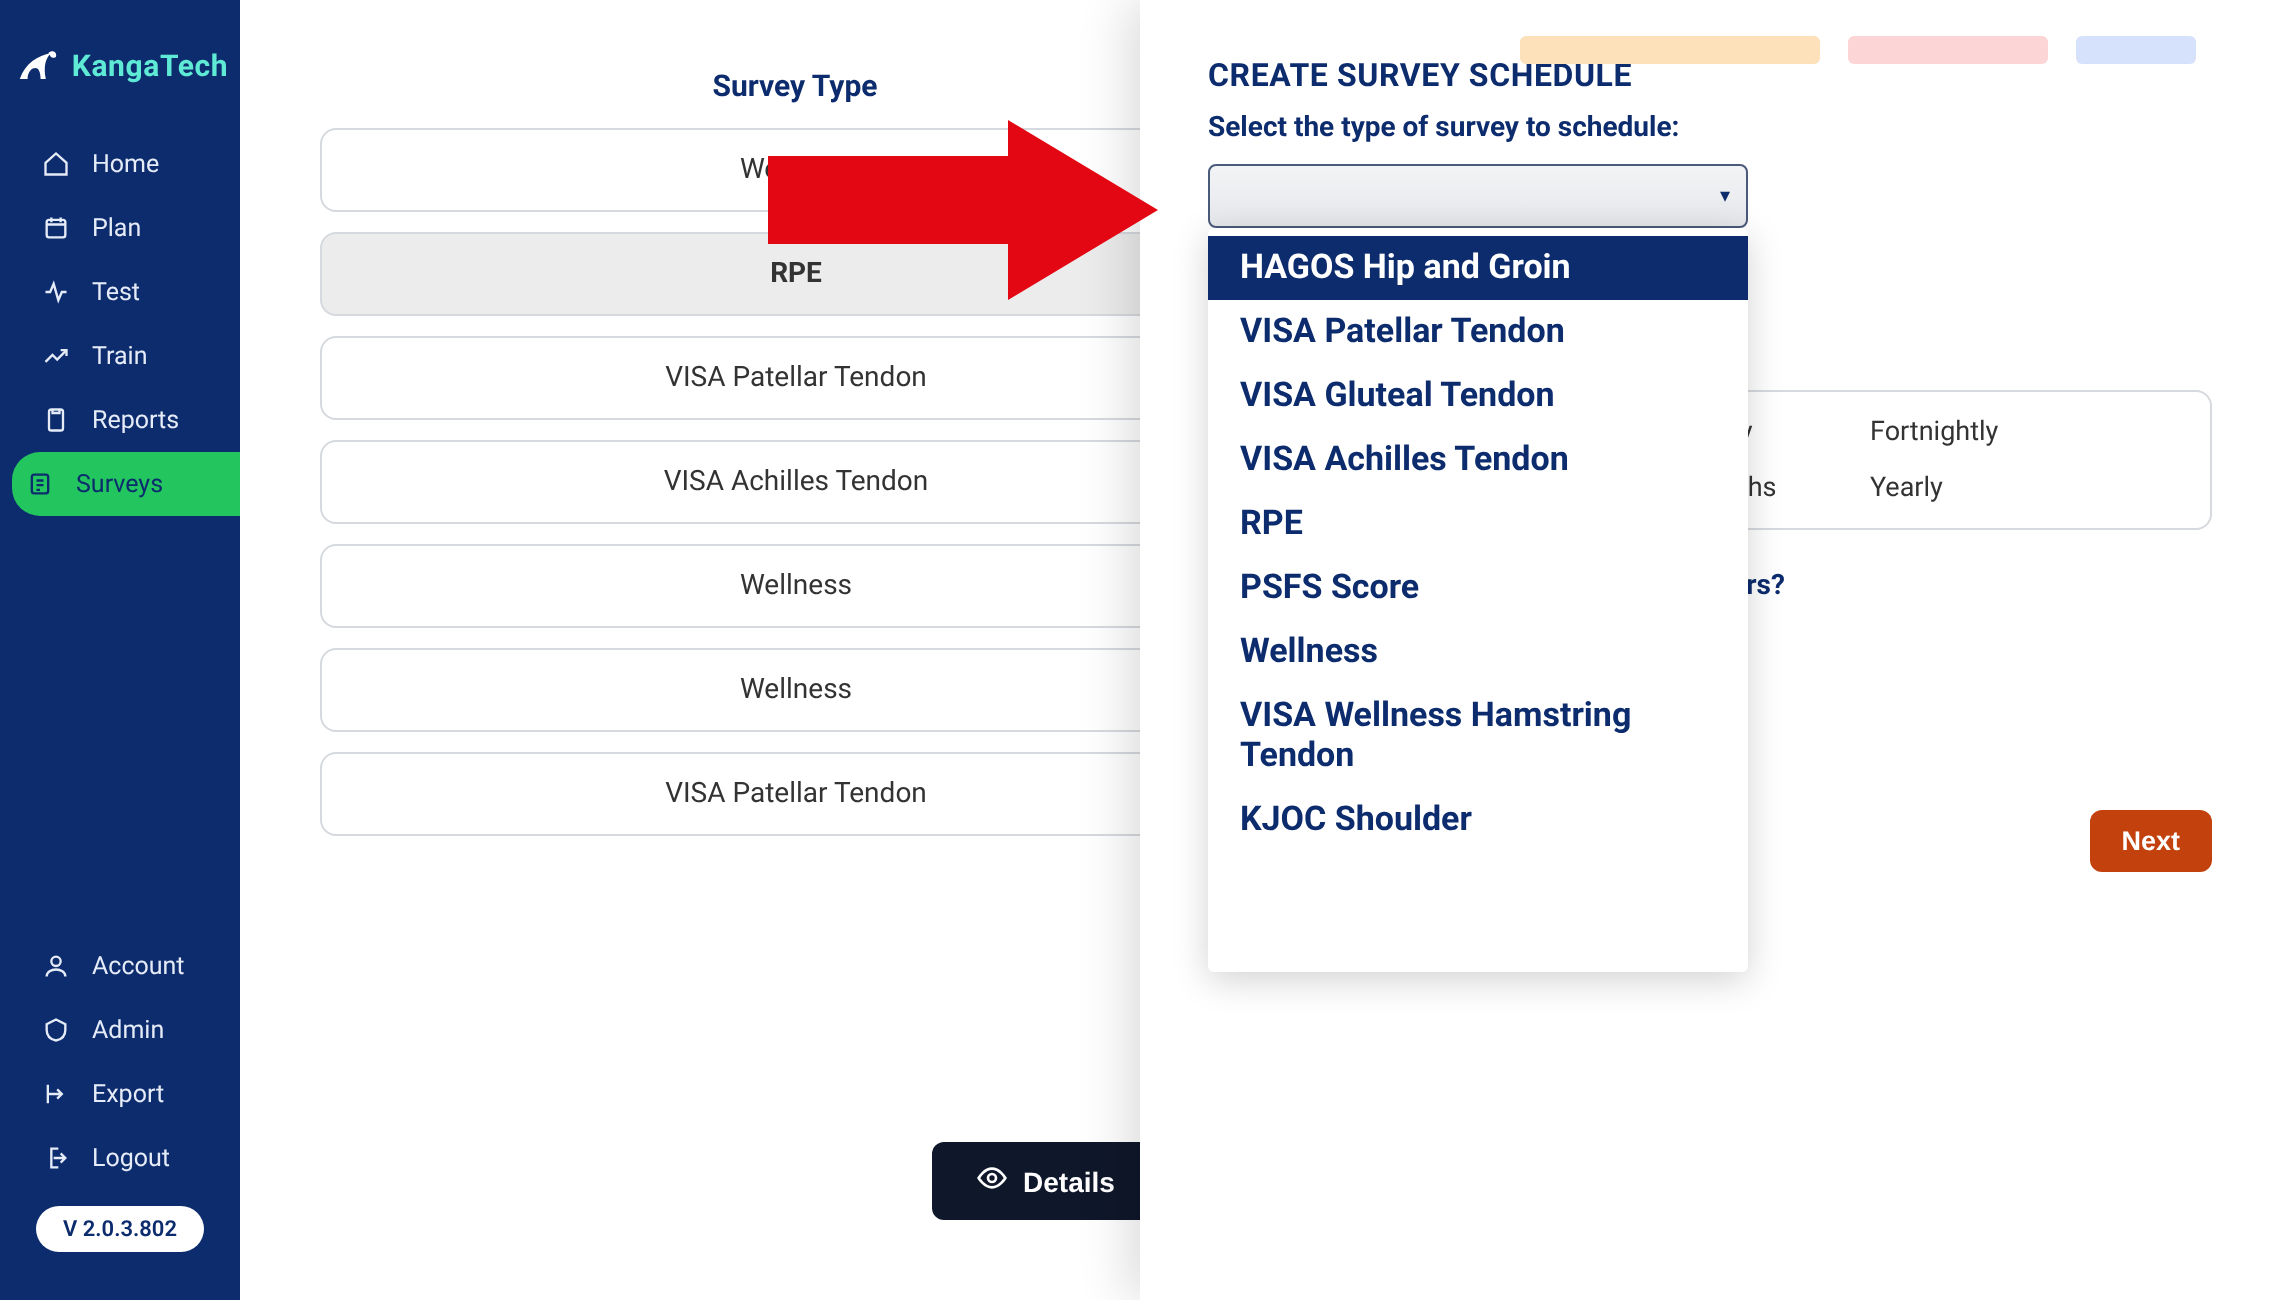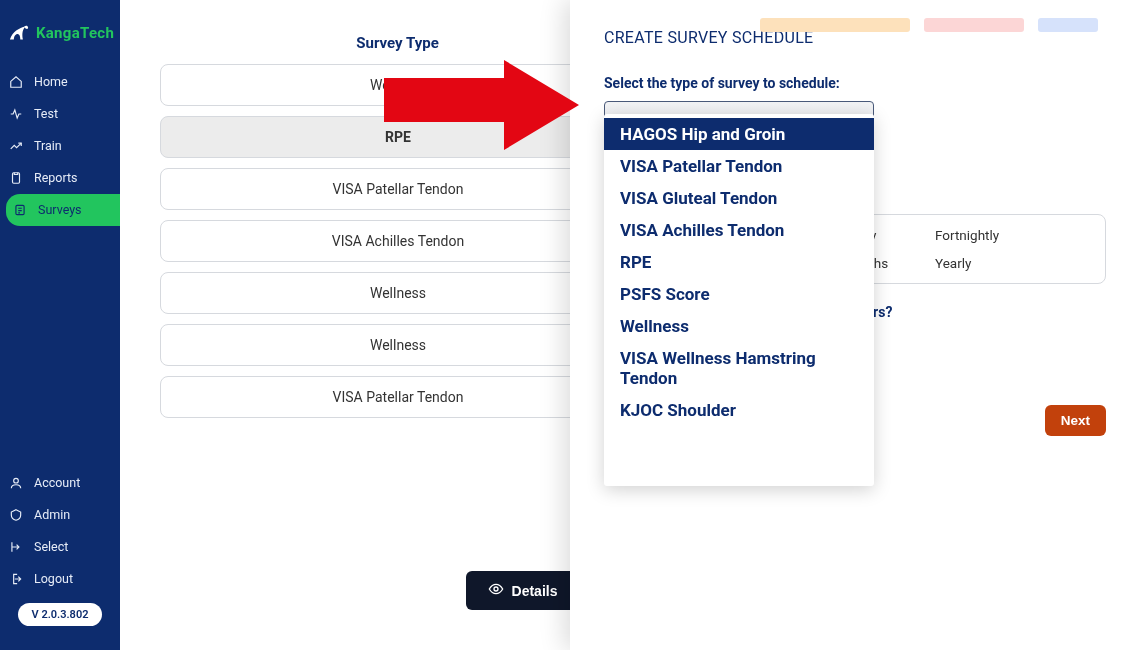--- a/index.html
+++ b/index.html
@@ -2,23 +2,23 @@
 <html><head>
 <meta charset="utf-8">
 <style>
   * { margin: 0; padding: 0; box-sizing: border-box; }
   body { font-family: -apple-system, BlinkMacSystemFont, "Segoe UI", Roboto, Helvetica, Arial, sans-serif; background: #fff; width: 1140px; height: 650px; overflow: hidden; position: relative; }
   
   
   .sidebar { position: absolute; left: 0; top: 0; width: 120px; height: 650px; background: #0d2c6e; color: #fff; display: flex; flex-direction: column; }
   .logo-area { display: flex; align-items: center; justify-content: center; padding: 20px 0 10px; }
   .logo-icon { width: 26px; height: 26px; }
-  .logo-text { font-weight: 700; font-size: 15px; color: #22c55e; margin-left: 4px; letter-spacing: 0.3px; }
+  .logo-text { font-weight: 700; font-size: 15px; color: #5eead4; margin-left: 4px; letter-spacing: 0.3px; }
   .nav { padding-top: 10px; flex: 0 0 auto; }
-  .nav-item { display: flex; align-items: flex-start; padding: 8px 8px; font-size: 12.5px; color: #e6ecf7; cursor: pointer; }
+  .nav-item { display: flex; align-items: center; padding: 8px 20px; font-size: 12.5px; color: #e6ecf7; cursor: pointer; }
   .nav-item .icon { width: 16px; height: 16px; margin-right: 10px; display: flex; align-items: center; justify-content: center; flex-shrink: 0; }
   .nav-item.active { background: #22c55e; color: #0d2c6e; border-top-left-radius: 14px; border-bottom-left-radius: 14px; margin-left: 6px; padding-left: 6px; }
   .bottom-nav { margin-top: auto; padding-bottom: 10px; }
   .version-pill { background: #fff; color: #0d2c6e; font-size: 11px; font-weight: 600; border-radius: 14px; padding: 5px 12px; margin: 8px 18px 14px; text-align: center; }
   
   
   .main { position: absolute; left: 120px; top: 0; right: 0; bottom: 0; padding: 10px 30px 0 40px; background: #fff; }
   .headers-row { display: flex; padding: 24px 0 12px; }
   .header-cell { flex: 1; text-align: center; font-weight: 700; color: #0d2c6e; font-size: 15px; }
   .rows { display: flex; flex-direction: column; gap: 10px; }
@@ -26,21 +26,21 @@
   .data-row.selected { background: #ececec; }
   .data-cell { flex: 1; text-align: center; font-size: 14px; color: #333; position: relative; }
   .data-cell:first-child::after { content: ""; position: absolute; right: 0; top: 4px; bottom: 4px; width: 1px; background: #e1e3e8; }
   .details-btn { display: inline-flex; align-items: center; justify-content: center; background: #0f172a; color: #fff; border-radius: 6px; padding: 10px 22px; font-weight: 600; font-size: 14px; border: none; cursor: pointer; }
   .details-btn .eye { margin-right: 8px; }
   .bottom-actions { position: absolute; bottom: 40px; left: 40px; right: 30px; display: flex; justify-content: center; gap: 20px; align-items: center; }
   .blur-chip { display: inline-block; height: 20px; border-radius: 4px; }
   
   
   .modal { position: absolute; top: 0; right: 0; bottom: 0; width: 570px; background: #fff; box-shadow: -6px 0 24px rgba(0,0,0,0.14); padding: 28px 34px 0 34px; }
-  .modal h2 { color: #0d2c6e; font-size: 16px; font-weight: 400; letter-spacing: 0.3px; margin-bottom: 28px; }
+  .modal h2 { color: #0d2c6e; font-size: 16px; font-weight: 700; letter-spacing: 0.3px; margin-bottom: 9px; }
   .modal .label { color: #0d2c6e; font-weight: 700; font-size: 14px; margin-bottom: 10px; }
   .select-box { width: 270px; height: 32px; border: 1px solid #4a5a7a; border-radius: 4px; background: linear-gradient(#f2f3f5,#e7e8eb); position: relative; cursor: pointer; }
   .select-box .caret { position: absolute; right: 8px; top: 50%; transform: translateY(-50%); color: #0d2c6e; font-size: 10px; }
   .dropdown { position: absolute; top: 114px; left: 34px; width: 270px; background: #fff; border-radius: 3px; box-shadow: 0 4px 18px rgba(0,0,0,0.18); padding: 4px 0 60px 0; z-index: 5; }
   .dropdown-item { padding: 6px 16px; font-size: 17px; font-weight: 700; color: #0d2c6e; cursor: pointer; }
   .dropdown-item.highlighted { background: #0d2c6e; color: #fff; }
   
   .panel-section-label { color: #0d2c6e; font-weight: 700; font-size: 14px; }
   .scheds { margin-top: 16px; margin-bottom: 20px; }
   .sched-card { border: 1px solid #d6d9de; border-radius: 8px; padding: 12px 10px; margin-top: 8px; display: flex; justify-content: space-around; font-size: 13.5px; color: #333; }
@@ -72,20 +72,29 @@
       <span class="icon">
           <svg width="14" height="14" viewBox="0 0 24 24" fill="none" stroke="currentColor" stroke-width="2">
             <path d="M3 11 L12 3 L21 11 V21 H3 Z"></path>
           </svg>
         </span>
       <span>Home</span>
     </div>
     <div class="nav-item">
       <span class="icon">
           <svg width="14" height="14" viewBox="0 0 24 24" fill="none" stroke="currentColor" stroke-width="2">
+            <rect x="4" y="5" width="16" height="15" rx="2"></rect>
+            <path d="M4 9h16M8 3v4M16 3v4"></path>
+          </svg>
+        </span>
+      <span>Plan</span>
+    </div>
+    <div class="nav-item">
+      <span class="icon">
+          <svg width="14" height="14" viewBox="0 0 24 24" fill="none" stroke="currentColor" stroke-width="2">
             <path d="M3 12h4l3-7 4 14 3-7h4"></path>
           </svg>
         </span>
       <span>Test</span>
     </div>
     <div class="nav-item">
       <span class="icon">
           <svg width="14" height="14" viewBox="0 0 24 24" fill="none" stroke="currentColor" stroke-width="2">
             <path d="M3 17l6-6 4 4 8-8"></path>
             <path d="M16 7h5v5"></path>
@@ -130,21 +139,21 @@
           </svg>
         </span>
       <span>Admin</span>
     </div>
     <div class="nav-item">
       <span class="icon">
           <svg width="14" height="14" viewBox="0 0 24 24" fill="none" stroke="currentColor" stroke-width="2">
             <path d="M5 12h12M13 8l4 4-4 4M5 4v16"></path>
           </svg>
         </span>
-      <span>Select</span>
+      <span>Export</span>
     </div>
     <div class="nav-item">
       <span class="icon">
           <svg width="14" height="14" viewBox="0 0 24 24" fill="none" stroke="currentColor" stroke-width="2">
             <path d="M14 4h-6v16h6M10 12h10M16 8l4 4-4 4"></path>
           </svg>
         </span>
       <span>Logout</span>
     </div>
     <div class="version-pill">V 2.0.3.802</div>

